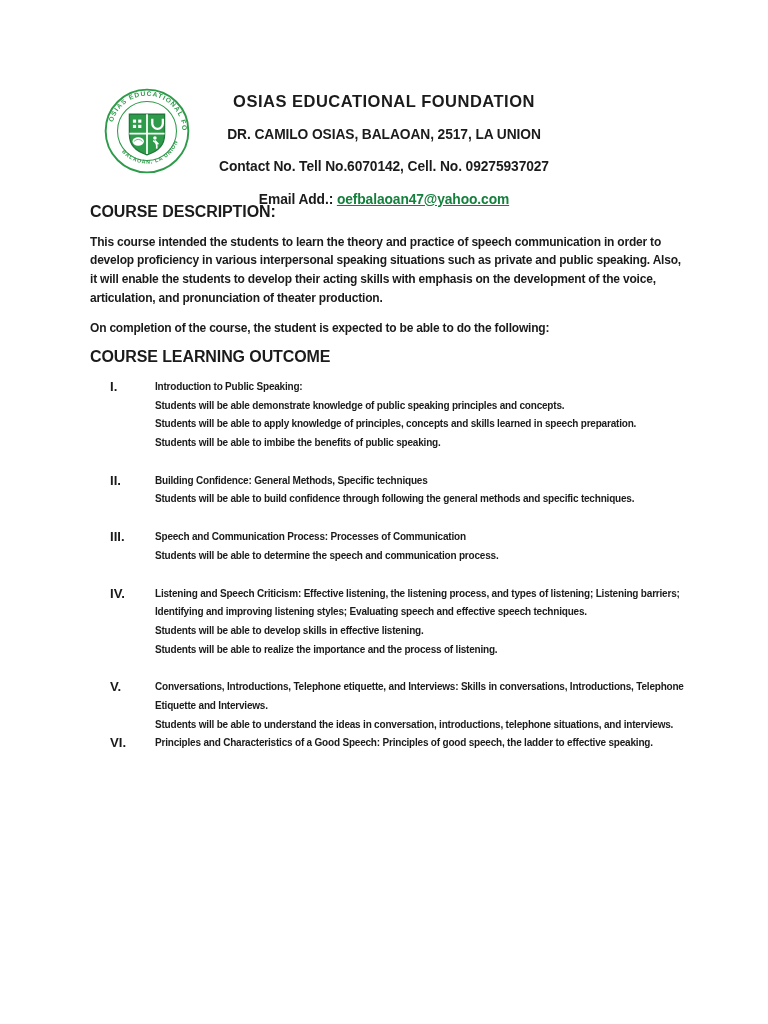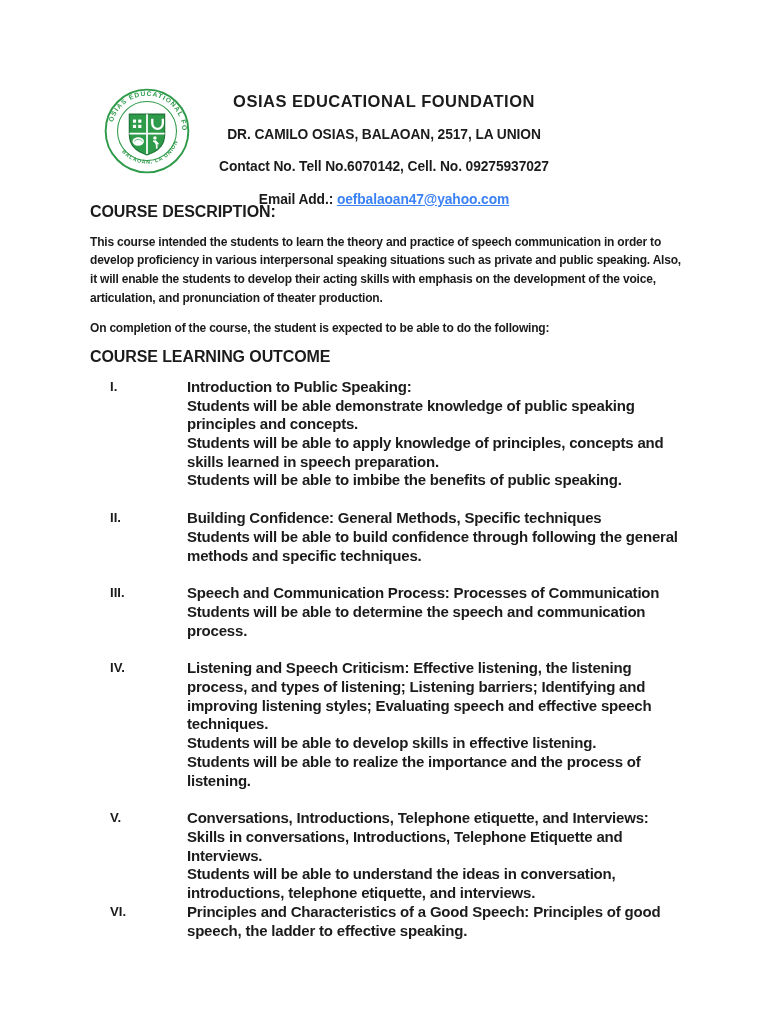--- a/index.html
+++ b/index.html
@@ -9,32 +9,32 @@
     color:#1b1b1b;
     -webkit-font-smoothing:antialiased;
   }
   .page{position:relative;width:768px;height:1024px;background:#ffffff;overflow:hidden;}
 
   
   .logo{position:absolute;left:103px;top:87px;width:88px;height:88px;}
   .header-text{position:absolute;left:0;right:0;top:92px;text-align:center;}
   .org-name{font-size:16.5px;font-weight:bold;letter-spacing:0.5px;line-height:19px;}
   .hline{font-size:13.8px;font-weight:bold;line-height:17.4px;letter-spacing:-0.1px;margin-top:15px;}
-  .email-link{color:#3b82f6;text-decoration:underline;font-weight:bold;cursor:pointer;}
+  .email-link{color:#15803d;text-decoration:underline;font-weight:bold;cursor:pointer;}
 
   
   .content{position:absolute;left:90px;top:203px;width:594px;}
   .h{font-size:16px;font-weight:bold;letter-spacing:-0.1px;margin:0 0 11px 0;line-height:18.7px;}
   .body-p{font-size:12px;font-weight:600;letter-spacing:-0.2px;line-height:18.7px;margin:0 0 11px 0;}
   .topics{margin-top:0;}
   .topic{display:flex;margin-bottom:19px;}
   .topic.tight{margin-bottom:0;}
   .num{width:45px;margin-left:20px;flex:0 0 45px;font-size:13.2px;font-weight:600;line-height:18.7px;}
   .tx{flex:1;}
-  .tl{font-size:15px;font-weight:600;letter-spacing:-0.2px;line-height:18.7px;margin-left:32px;}
+  .tl{font-size:10px;font-weight:600;letter-spacing:-0.2px;line-height:18.7px;}
 </style>
 </head>
 <body>
 
 <div class="page">
 
   <svg class="logo" viewBox="0 0 100 100" aria-hidden="true">
     <circle cx="50" cy="50" r="47" fill="#ffffff" stroke="#2e9b4a" stroke-width="2.2"></circle>
     <circle cx="50" cy="50" r="33.5" fill="none" stroke="#2e9b4a" stroke-width="1.2"></circle>
     <defs>
@@ -121,21 +121,21 @@
           <div class="tl">Listening and Speech Criticism: Effective listening, the listening process, and types of listening; Listening barriers; Identifying and improving listening styles; Evaluating speech and effective speech techniques.</div>
           <div class="tl">Students will be able to develop skills in effective listening.</div>
           <div class="tl">Students will be able to realize the importance and the process of listening.</div>
         </div>
       </div>
 
       <div class="topic tight">
         <div class="num">V.</div>
         <div class="tx">
           <div class="tl">Conversations, Introductions, Telephone etiquette, and Interviews: Skills in conversations, Introductions, Telephone Etiquette and Interviews.</div>
-          <div class="tl">Students will be able to understand the ideas in conversation, introductions, telephone etiquette, and interviews.</div>
+          <div class="tl">Students will be able to understand the ideas in conversation, introductions, telephone situations, and interviews.</div>
         </div>
       </div>
 
       <div class="topic tight">
         <div class="num">VI.</div>
         <div class="tx">
           <div class="tl">Principles and Characteristics of a Good Speech: Principles of good speech, the ladder to effective speaking.</div>
         </div>
       </div>
 

